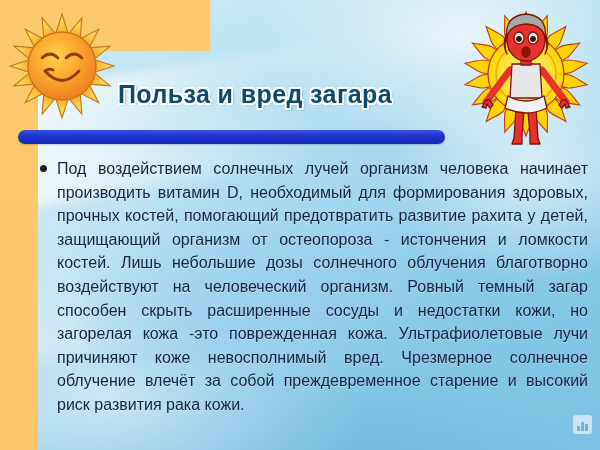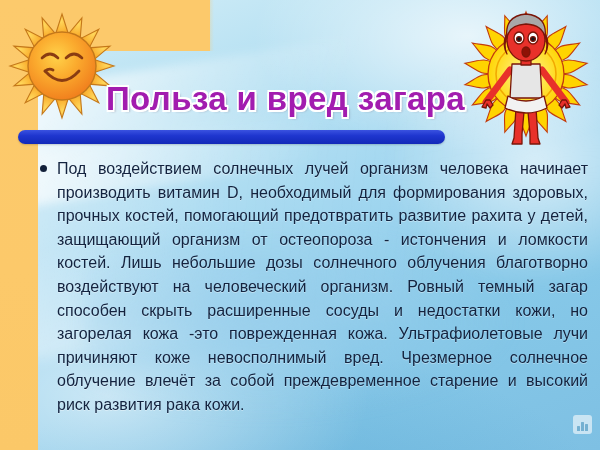--- a/index.html
+++ b/index.html
@@ -96,26 +96,26 @@
     position: absolute;
     left: 4px;
     top: 12px;
     width: 120px;
     height: 112px;
   }
 
   
   .title {
     position: absolute;
-    left: 106px;
+    left: 118px;
     top: 80px;
-    font-size: 33px;
+    font-size: 25px;
     font-weight: bold;
     letter-spacing: 0.4px;
-    color: #a21caf;
+    color: #0c4a6e;
     text-shadow:
       -1.6px -1.6px 0 #ffffff,
        1.6px -1.6px 0 #ffffff,
       -1.6px  1.6px 0 #ffffff,
        1.6px  1.6px 0 #ffffff,
       -1.6px  0    0 #ffffff,
        1.6px  0    0 #ffffff,
        0     -1.6px 0 #ffffff,
        0      1.6px 0 #ffffff,
        2.4px  2.4px 2px rgba(120,120,140,0.45);

